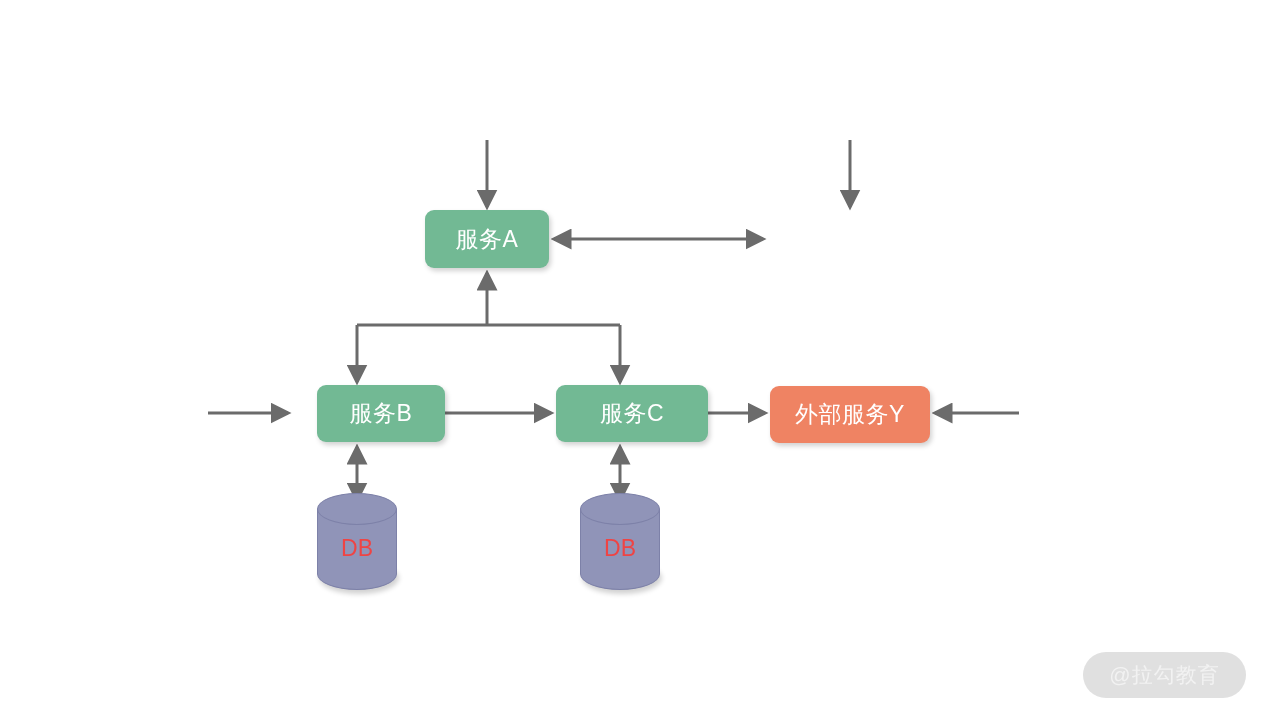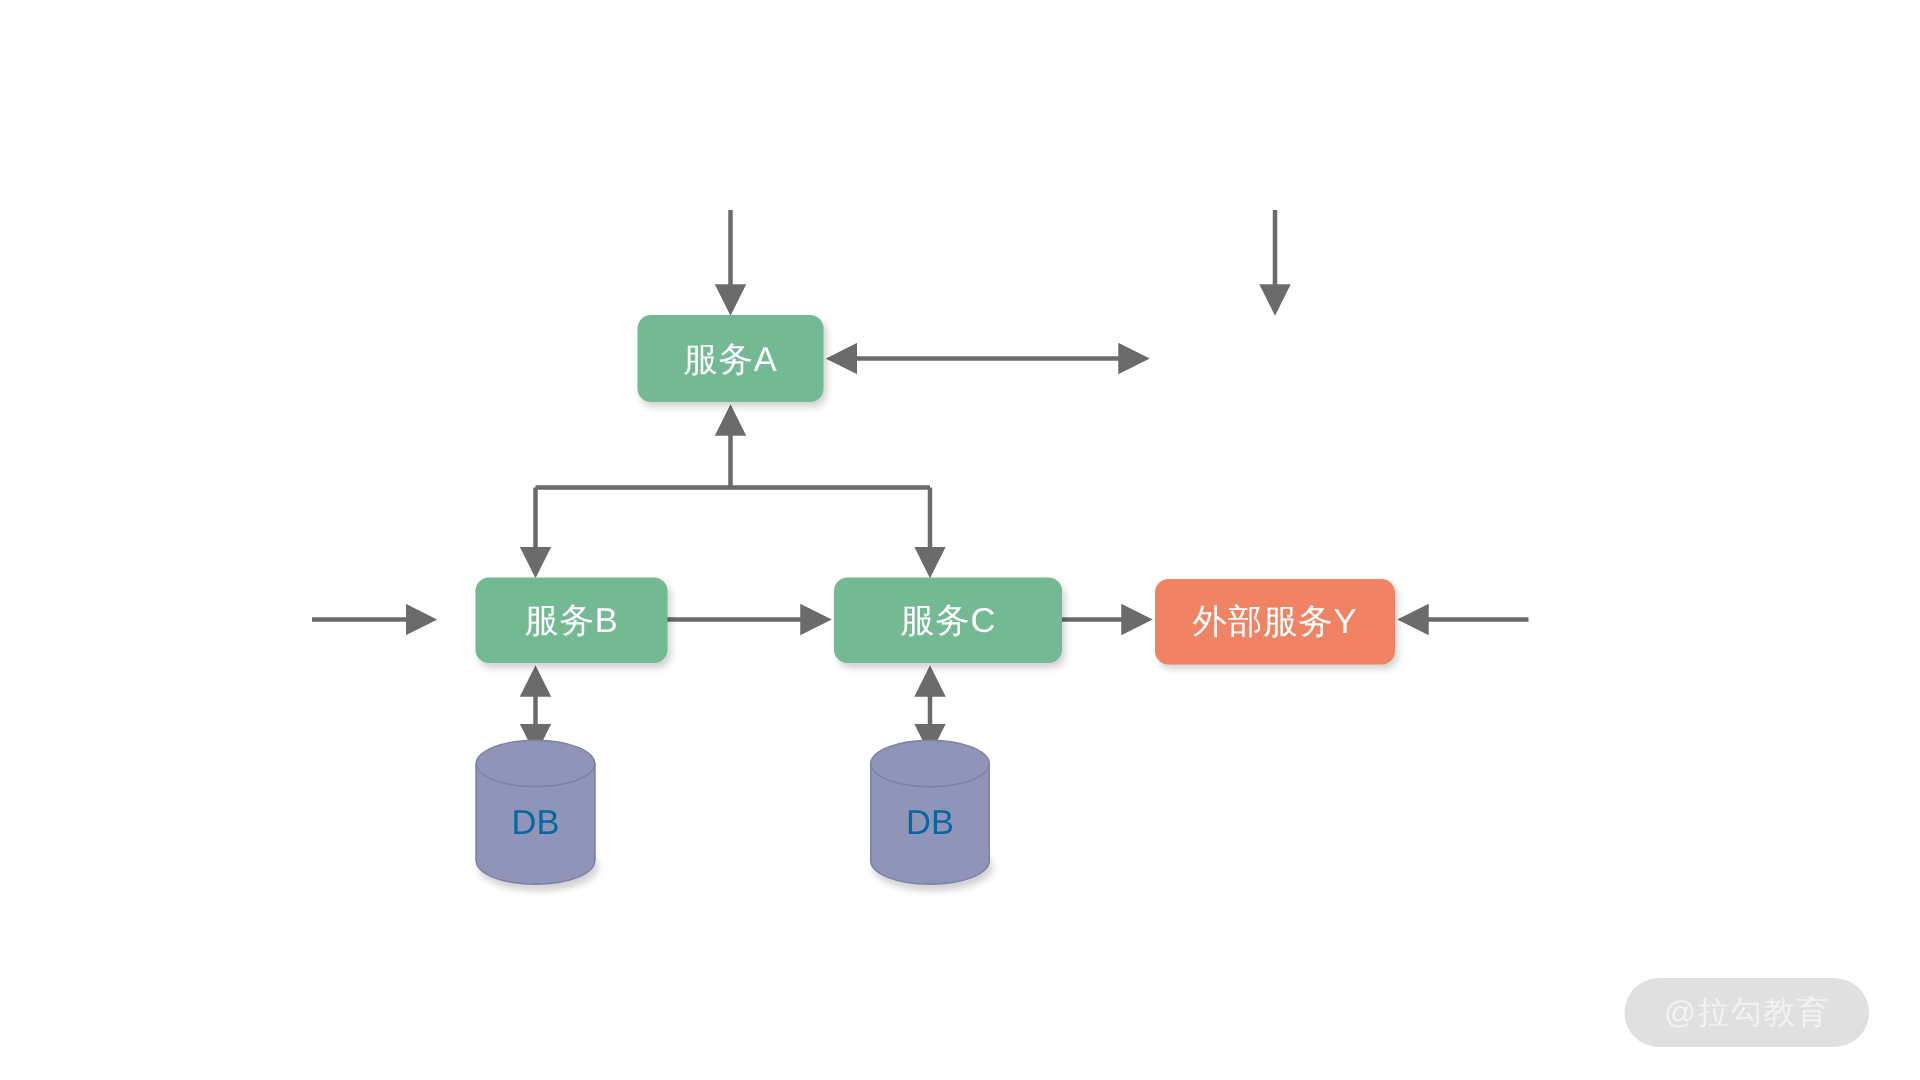--- a/index.html
+++ b/index.html
@@ -81,21 +81,21 @@
   .db .db-label {
     position: absolute;
     left: 0;
     right: 0;
     top: 0;
     bottom: 0;
     display: flex;
     align-items: center;
     justify-content: center;
     padding-top: 14px;
-    color: #0369a1;
+    color: #ef4444;
     font-size: 23px;
     z-index: 3;
     user-select: none;
   }
   .watermark {
     position: absolute;
     display: flex;
     align-items: center;
     justify-content: center;
     background: #e0e0e0;

